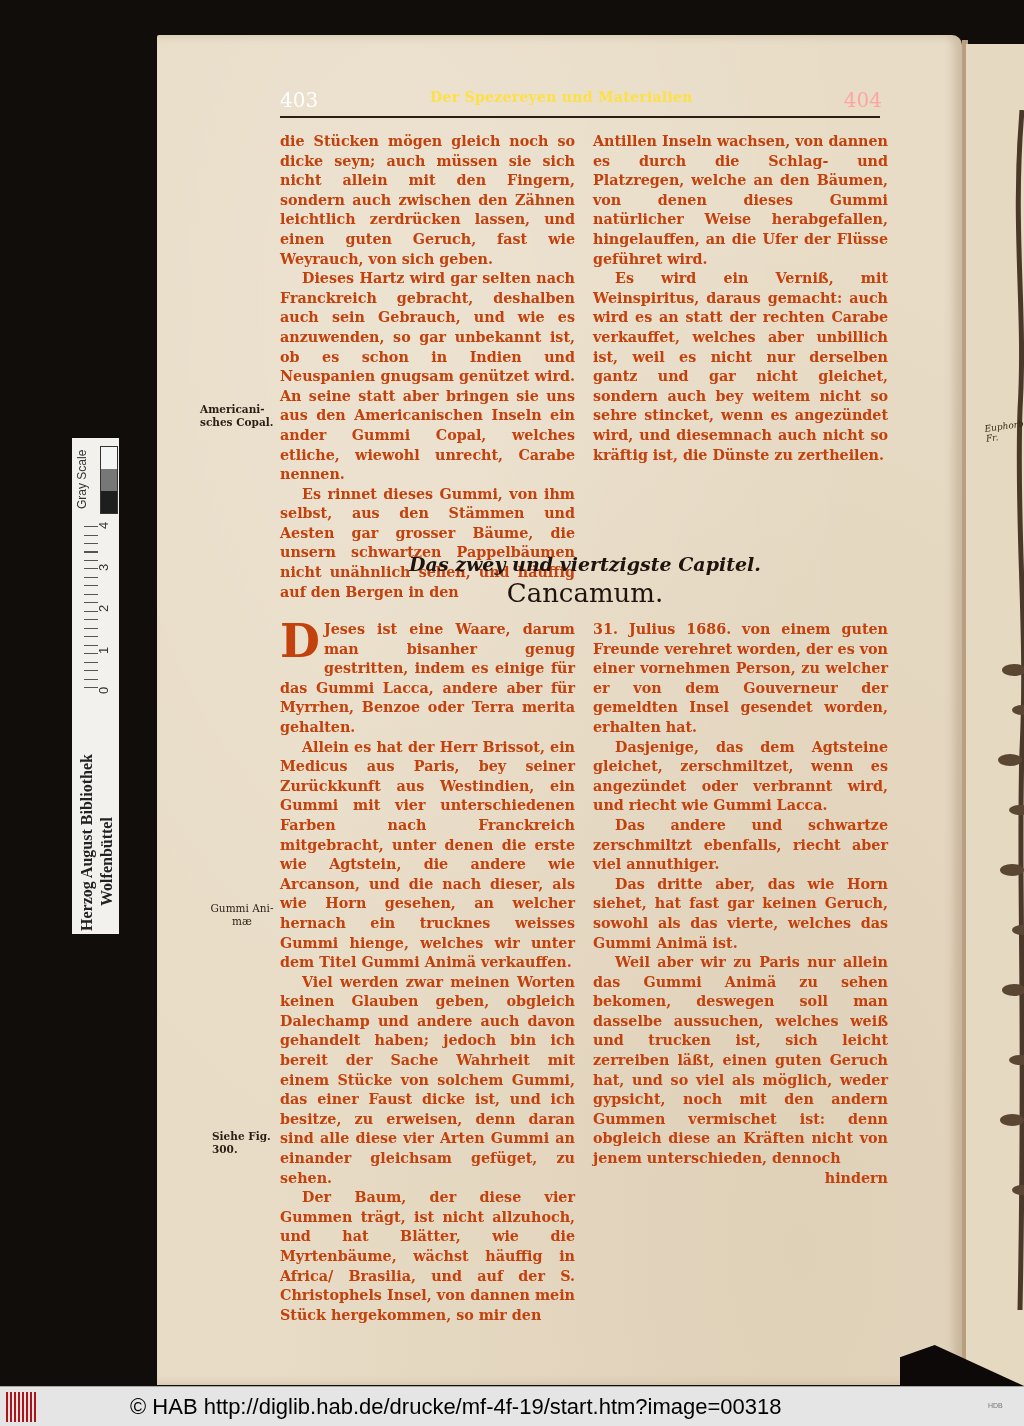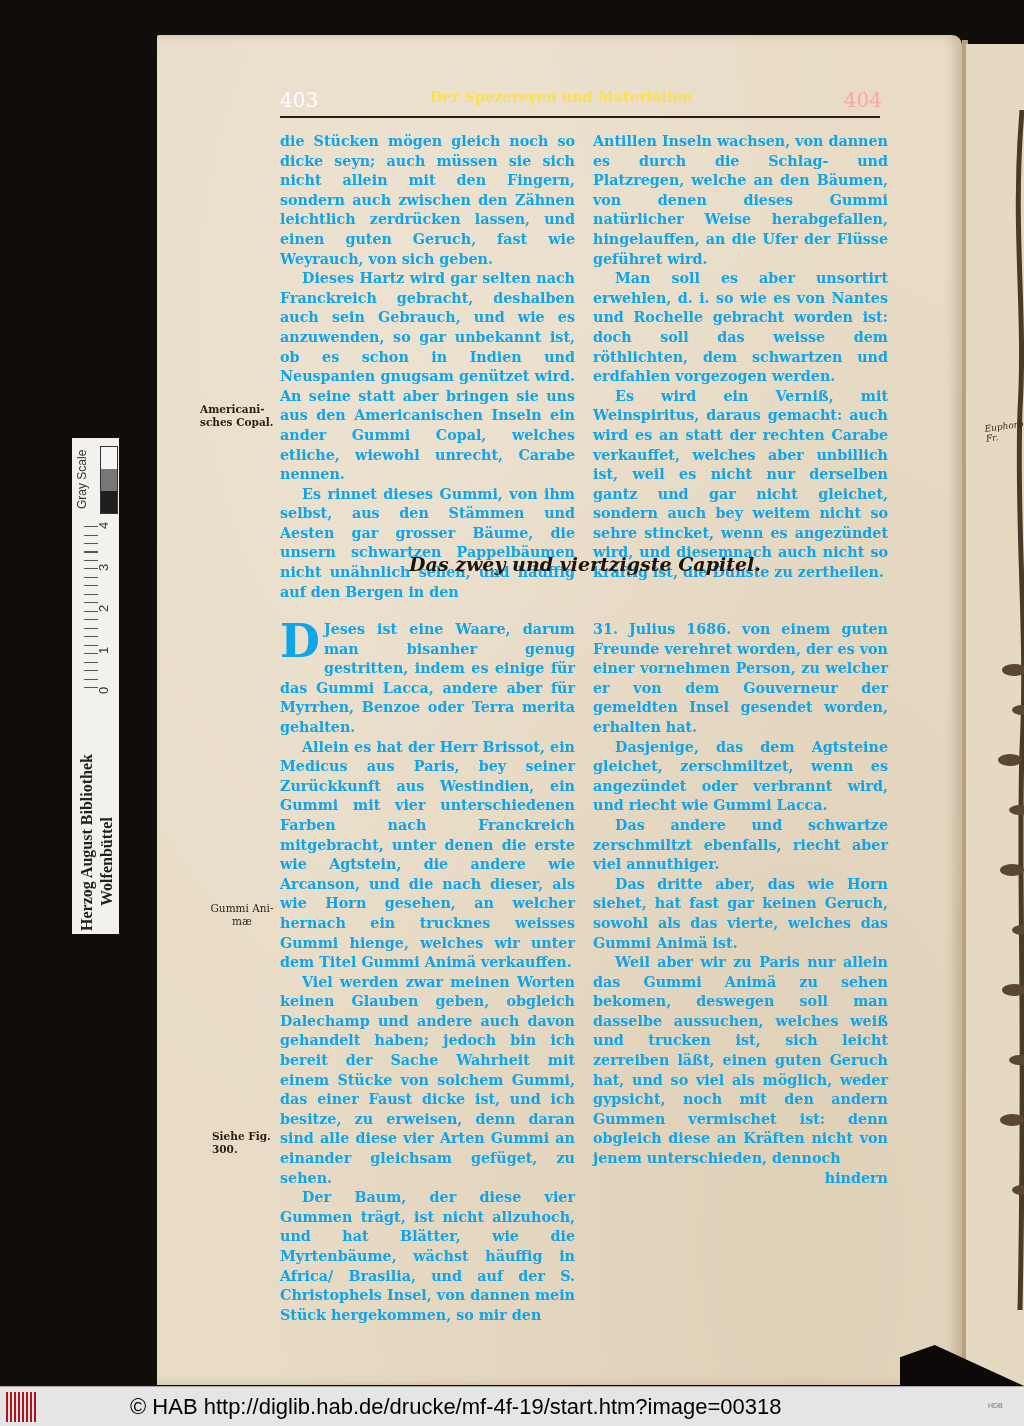--- a/index.html
+++ b/index.html
@@ -13,21 +13,21 @@
   .plant{position:absolute;left:992px;top:110px;width:40px;height:1200px;}
   .plant-label{position:absolute;left:985px;top:420px;font-size:9px;color:#3a2a1a;font-style:italic;transform:rotate(-8deg);}
   .corner{position:absolute;left:900px;top:1345px;width:124px;height:41px;background:#0c0908;clip-path:polygon(0 30%,28% 0,100% 100%,0 100%);}
 
   .runhead{position:absolute;left:280px;top:88px;width:600px;height:30px;}
   .pg-left{position:absolute;left:0;top:0;font-size:20px;color:#ffffff;}
   .pg-right{position:absolute;right:-2px;top:0;font-size:20px;color:#fca5a5;}
   .head-title{position:absolute;left:150px;top:1px;font-size:14px;font-weight:bold;color:#fde047;letter-spacing:.3px;}
   .head-rule{position:absolute;left:0;top:28px;width:600px;border-top:2px solid #2a1e15;}
 
-  .col{position:absolute;font-family:"DejaVu Serif",serif;font-size:14.3px;line-height:19.6px;color:#0ea5e9;font-weight:bold;text-align:justify;}
+  .col{position:absolute;font-family:"DejaVu Serif",serif;font-size:14.3px;line-height:19.6px;color:#c2410c;font-weight:bold;text-align:justify;}
   .col p{margin:0;}
   .col .indent{text-indent:22px;}
   .colL1{left:280px;top:132px;width:295px;}
   .colR1{left:593px;top:132px;width:295px;}
   .colL2{left:280px;top:620px;width:295px;}
   .colR2{left:593px;top:620px;width:295px;}
   .dropcap{float:left;font-size:46px;line-height:38px;margin:2px 4px 0 0;font-weight:bold;}
 
   .chapter{position:absolute;left:280px;top:553px;width:610px;text-align:center;font-size:19px;color:#1e140d;font-weight:bold;font-style:italic;}
   .chaptitle{position:absolute;left:280px;top:578px;width:610px;text-align:center;font-size:26px;color:#1e140d;}
@@ -86,25 +86,25 @@
     <div class="head-rule"></div>
   </div>
 
   <div class="col colL1">
     <p>die Stücken mögen gleich noch so dicke seyn; auch müssen sie sich nicht allein mit den Fingern, sondern auch zwischen den Zähnen leichtlich zerdrücken lassen, und einen guten Geruch, fast wie Weyrauch, von sich geben.</p>
     <p class="indent">Dieses Hartz wird gar selten nach Franckreich gebracht, deshalben auch sein Gebrauch, und wie es anzuwenden, so gar unbekannt ist, ob es schon in Indien und Neuspanien gnugsam genützet wird. An seine statt aber bringen sie uns aus den Americanischen Inseln ein ander Gummi Copal, welches etliche, wiewohl unrecht, Carabe nennen.</p>
     <p class="indent">Es rinnet dieses Gummi, von ihm selbst, aus den Stämmen und Aesten gar grosser Bäume, die unsern schwartzen Pappelbäumen nicht unähnlich sehen, und häuffig auf den Bergen in den</p>
   </div>
   <div class="col colR1">
     <p>Antillen Inseln wachsen, von dannen es durch die Schlag- und Platzregen, welche an den Bäumen, von denen dieses Gummi natürlicher Weise herabgefallen, hingelauffen, an die Ufer der Flüsse geführet wird.</p>
-    <p class="indent">Man soll es aber unsortirt erwehlen, d. i. so wie es von Nantes und Rochelle gebracht worden ist: doch soll das weisse dem röthlichten, dem schwartzen und erdfahlen vorgezogen werden.</p>
     <p class="indent">Es wird ein Verniß, mit Weinspiritus, daraus gemacht: auch wird es an statt der rechten Carabe verkauffet, welches aber unbillich ist, weil es nicht nur derselben gantz und gar nicht gleichet, sondern auch bey weitem nicht so sehre stincket, wenn es angezündet wird, und diesemnach auch nicht so kräftig ist, die Dünste zu zertheilen.</p>
   </div>
 
   <div class="chapter">Das zwey und viertzigste Capitel.</div>
+  <div class="chaptitle">Cancamum.</div>
 
   <div class="col colL2">
     <p><span class="dropcap">D</span><span>Jeses ist eine Waare, darum man bisanher genug gestritten, indem es einige für das Gummi Lacca, andere aber für Myrrhen, Benzoe oder Terra merita gehalten.</span></p>
     <p class="indent">Allein es hat der Herr Brissot, ein Medicus aus Paris, bey seiner Zurückkunft aus Westindien, ein Gummi mit vier unterschiedenen Farben nach Franckreich mitgebracht, unter denen die erste wie Agtstein, die andere wie Arcanson, und die nach dieser, als wie Horn gesehen, an welcher hernach ein trucknes weisses Gummi hienge, welches wir unter dem Titel Gummi Animä verkauffen.</p>
     <p class="indent">Viel werden zwar meinen Worten keinen Glauben geben, obgleich Dalechamp und andere auch davon gehandelt haben; jedoch bin ich bereit der Sache Wahrheit mit einem Stücke von solchem Gummi, das einer Faust dicke ist, und ich besitze, zu erweisen, denn daran sind alle diese vier Arten Gummi an einander gleichsam gefüget, zu sehen.</p>
     <p class="indent">Der Baum, der diese vier Gummen trägt, ist nicht allzuhoch, und hat Blätter, wie die Myrtenbäume, wächst häuffig in Africa/ Brasilia, und auf der S. Christophels Insel, von dannen mein Stück hergekommen, so mir den</p>
   </div>
   <div class="col colR2">
     <p>31. Julius 1686. von einem guten Freunde verehret worden, der es von einer vornehmen Person, zu welcher er von dem Gouverneur der gemeldten Insel gesendet worden, erhalten hat.</p>
     <p class="indent">Dasjenige, das dem Agtsteine gleichet, zerschmiltzet, wenn es angezündet oder verbrannt wird, und riecht wie Gummi Lacca.</p>

